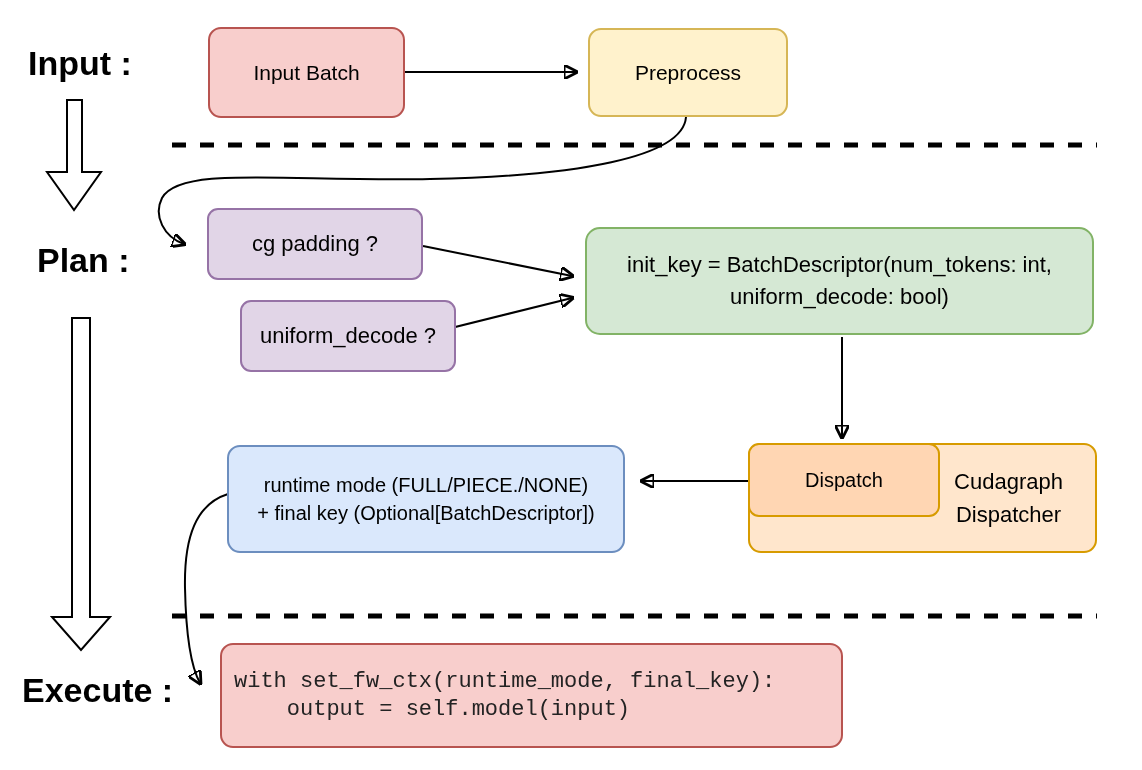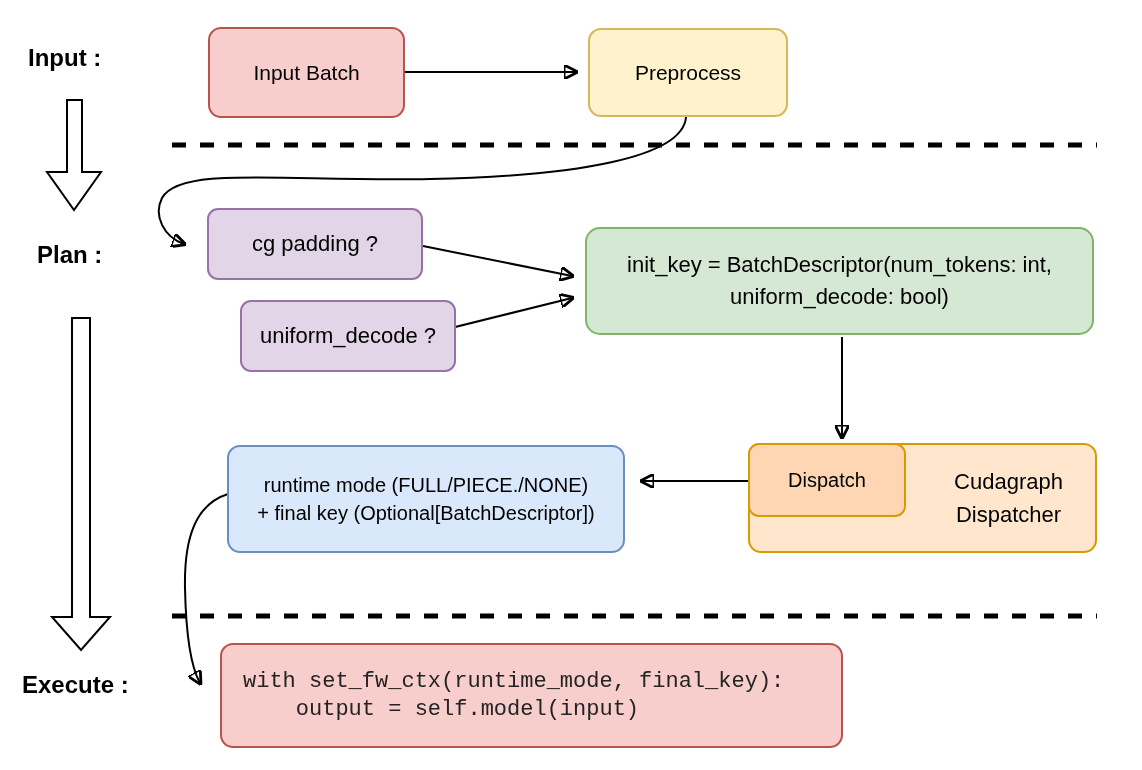--- a/index.html
+++ b/index.html
@@ -26,37 +26,37 @@
   .red   {background:#f8cecc;border-color:#b85450;}
   .yellow{background:#fff2cc;border-color:#d6b656;}
   .purple{background:#e1d5e7;border-color:#9673a6;}
   .green {background:#d5e8d4;border-color:#82b366;}
   .blue  {background:#dae8fc;border-color:#6c8ebf;}
   .orange-outer{background:#ffe6cc;border-color:#d79b00;}
   .orange-inner{background:#ffd6b3;border-color:#d79b00;}
   .stage-label{
     position:absolute;
     font-weight:bold;
-    font-size:24px;
+    font-size:34px;
     color:#000;
     white-space:nowrap;
   }
   .node-input-batch {left:208px;top:27px; width:197px;height:91px; border-radius:13px;font-size:21px;}
   .node-preprocess  {left:588px;top:28px; width:200px;height:89px; border-radius:13px;font-size:21px;}
   .node-cg-padding  {left:207px;top:208px;width:216px;height:72px; border-radius:11px;font-size:22px;}
   .node-uniform-dec {left:207px;top:300px;width:216px;height:72px; border-radius:11px;font-size:22px;margin-left:33px;}
   .node-init-key    {left:585px;top:227px;width:509px;height:108px;border-radius:15px;font-size:22px;line-height:32px;}
   .node-cuda-outer  {left:748px;top:443px;width:349px;height:110px;border-radius:13px;font-size:22px;line-height:33px;
                      flex-direction:row;justify-content:flex-start;}
   .node-cuda-outer .cuda-label{display:block;width:175px;margin-left:172px;text-align:center;}
-  .node-dispatch    {left:748px;top:443px;width:158px;height:74px; border-radius:11px;font-size:20px;}
+  .node-dispatch    {left:748px;top:443px;width:192px;height:74px; border-radius:11px;font-size:20px;}
   .node-runtime     {left:227px;top:445px;width:398px;height:108px;border-radius:13px;font-size:20px;line-height:28px;}
   .node-code{
     left:220px;top:643px;width:623px;height:105px;border-radius:13px;
-    align-items:flex-start;padding-left:21px;
+    align-items:flex-start;padding-left:12px;
     font-family:"Liberation Mono","DejaVu Sans Mono",monospace;
     font-size:22px;line-height:28px;color:#232323;
     text-align:left;white-space:pre;
   }
 </style>
 </head>
 <body>
 
 <div class="canvas">
 

